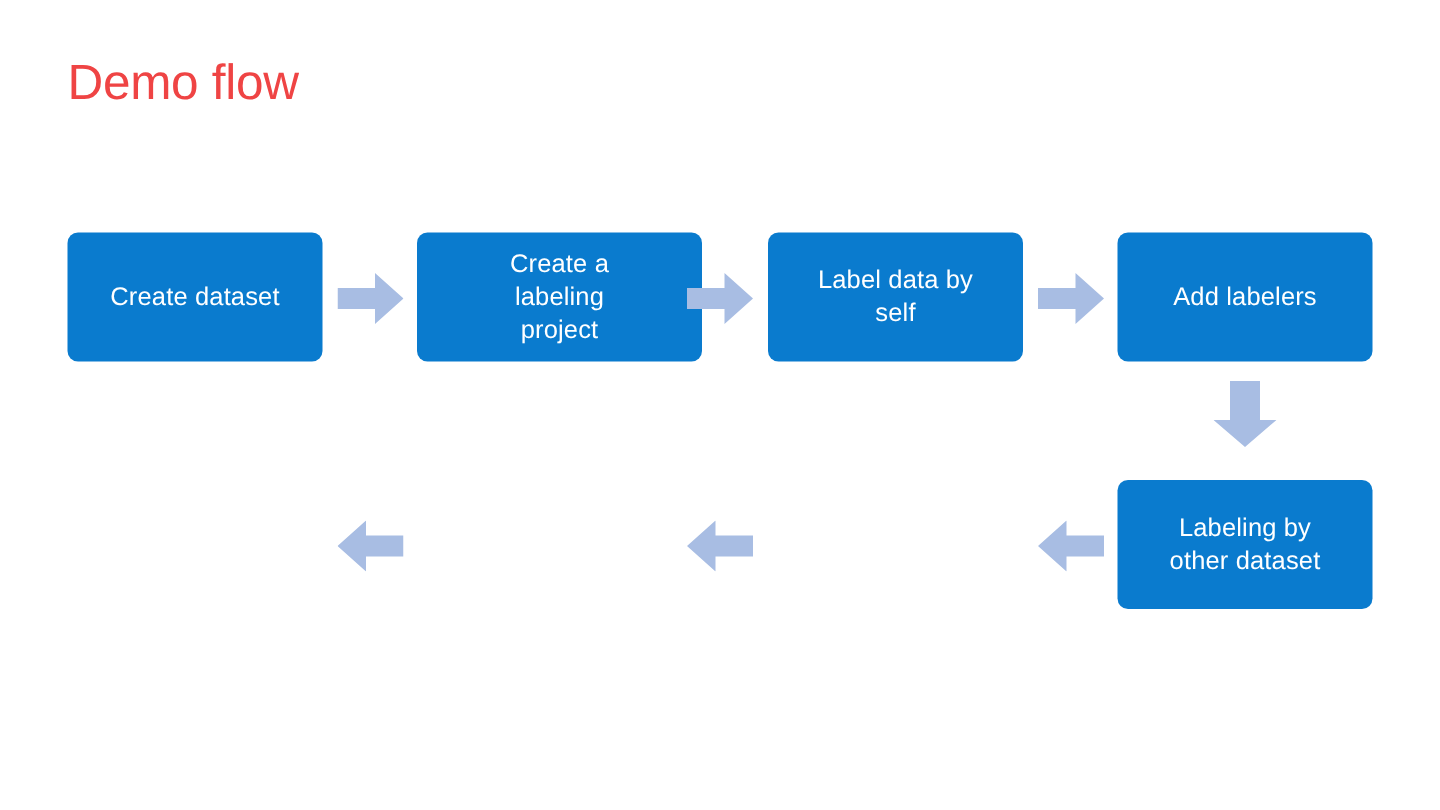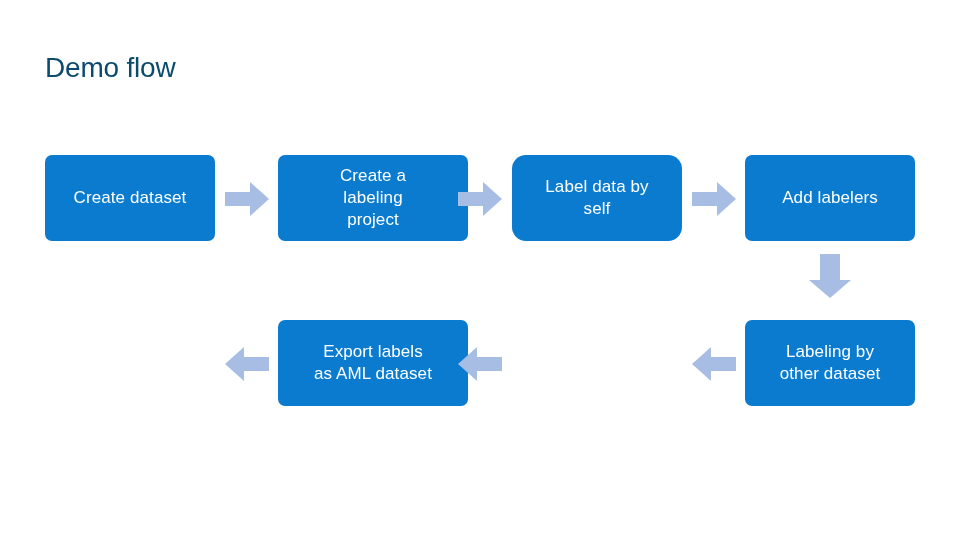--- a/index.html
+++ b/index.html
@@ -16,24 +16,24 @@
   }
   #slide {
     position: relative;
     width: 960px;
     height: 540px;
     background: #ffffff;
   }
   #page-title {
     position: absolute;
     left: 45px;
-    top: 53px;
-    font-size: 28px;
+    top: 37px;
+    font-size: 33px;
     font-weight: 400;
-    color: #0c4a6e;
+    color: #ef4444;
     letter-spacing: -0.2px;
     line-height: 1.1;
     white-space: nowrap;
   }
   .flow-box {
     position: absolute;
     background: #0A7BCE;
     border-radius: 7px;
     display: flex;
     align-items: center;
@@ -58,21 +58,21 @@
     display: block;
     width: 100%;
     height: 100%;
   }
   
   .box-r1 { top: 155px; height: 86px; }
   
   .box-r2 { top: 320px; height: 86px; }
   .col-1 { left: 45px;  width: 170px; }
   .col-2 { left: 278px; width: 190px; }
-  .col-3 { left: 512px; width: 170px; border-radius: 14px; }
+  .col-3 { left: 512px; width: 170px; }
   .col-4 { left: 745px; width: 170px; }
   
   .arr-r1 { top: 182px; width: 44px; height: 34px; }
   .arr-r1-a { left: 225px; }
   .arr-r1-b { left: 458px; }
   .arr-r1-c { left: 692px; }
   
   .arr-r2 { top: 347px; width: 44px; height: 34px; }
   .arr-r2-a { left: 225px; }
   .arr-r2-b { left: 458px; }
@@ -122,24 +122,20 @@
     </svg>
   </span>
 
   <span class="arrow arr-down">
     <svg viewBox="0 0 42 44" preserveAspectRatio="none" aria-hidden="true">
       <polygon points="11,0 31,0 31,26 42,26 21,44 0,26 11,26" fill="#A8BDE3"></polygon>
     </svg>
   </span>
 
 
-  <div class="flow-box box-r2 col-2">
-    <span class="box-label">Export labels
-as AML dataset</span>
-  </div>
 
 
   <div class="flow-box box-r2 col-4">
     <span class="box-label">Labeling by
 other dataset</span>
   </div>
 
   <span class="arrow arr-r2 arr-r2-a">
     <svg viewBox="0 0 44 34" preserveAspectRatio="none" aria-hidden="true">
       <polygon points="44,10 19,10 19,0 0,17 19,34 19,24 44,24" fill="#A8BDE3"></polygon>

